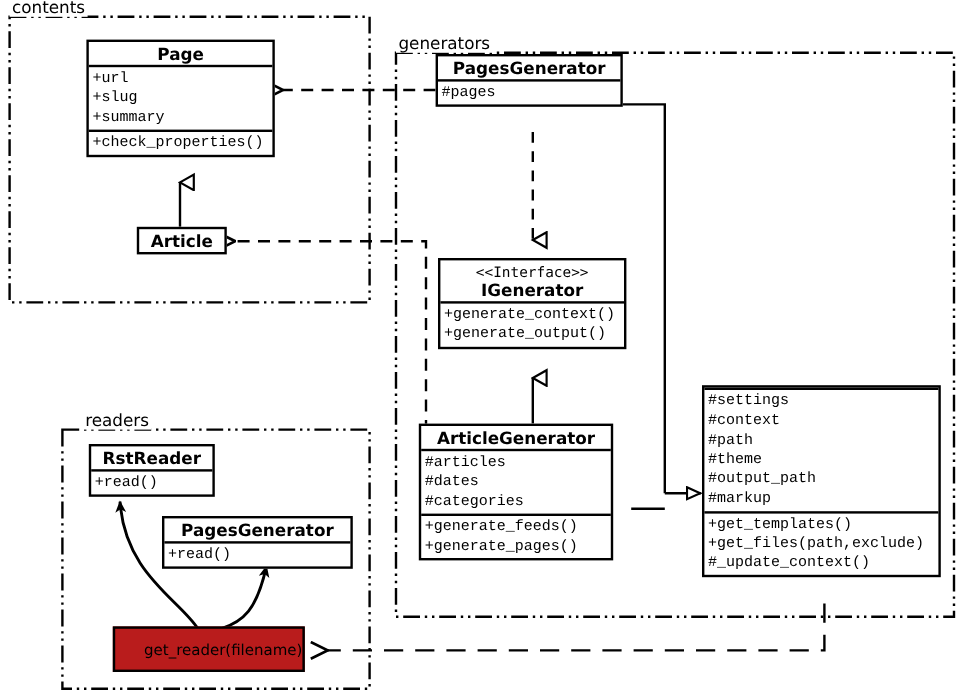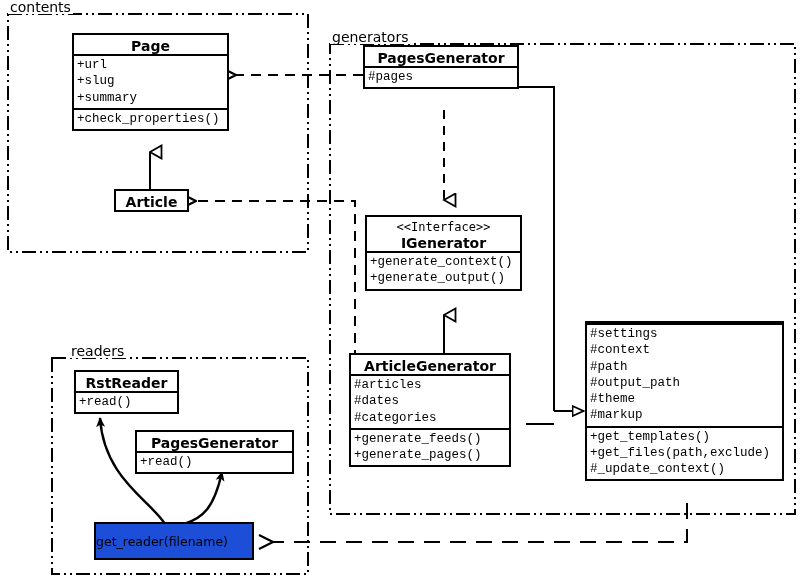--- a/index.html
+++ b/index.html
@@ -58,24 +58,24 @@
     font-size: 12.5px;
     color: #000;
     line-height: 1.30;
     white-space: pre;
   }
   
   .plain-box {
     position: absolute;
     box-sizing: border-box;
     border: 2px solid #000;
-    background: #1d4ed8;
+    background: #b91c1c;
     display: flex;
     align-items: center;
-    justify-content: flex-start;
+    justify-content: flex-end;
     font-family: "DejaVu Sans", sans-serif;
     font-size: 12.5px;
     color: #000;
   }
   
   .pkg-label {
     position: absolute;
     font-family: "DejaVu Sans", sans-serif;
     font-size: 14px;
     color: #000;
@@ -206,22 +206,22 @@
       <div class="uml-member">+generate_feeds()</div>
       <div class="uml-member">+generate_pages()</div>
     </div>
   </div>
 
   <div class="uml-class" style="left:585px; top:321px; width:199px;">
     <div class="uml-sep uml-compartment">
       <div class="uml-member">#settings</div>
       <div class="uml-member">#context</div>
       <div class="uml-member">#path</div>
+      <div class="uml-member">#theme</div>
       <div class="uml-member">#output_path</div>
-      <div class="uml-member">#theme</div>
       <div class="uml-member">#markup</div>
     </div>
     <div class="uml-sep uml-compartment">
       <div class="uml-member">+get_templates()</div>
       <div class="uml-member">+get_files(path,exclude)</div>
       <div class="uml-member">#_update_context()</div>
     </div>
   </div>
 
   <div class="uml-class" style="left:74px; top:370px; width:105px;">

